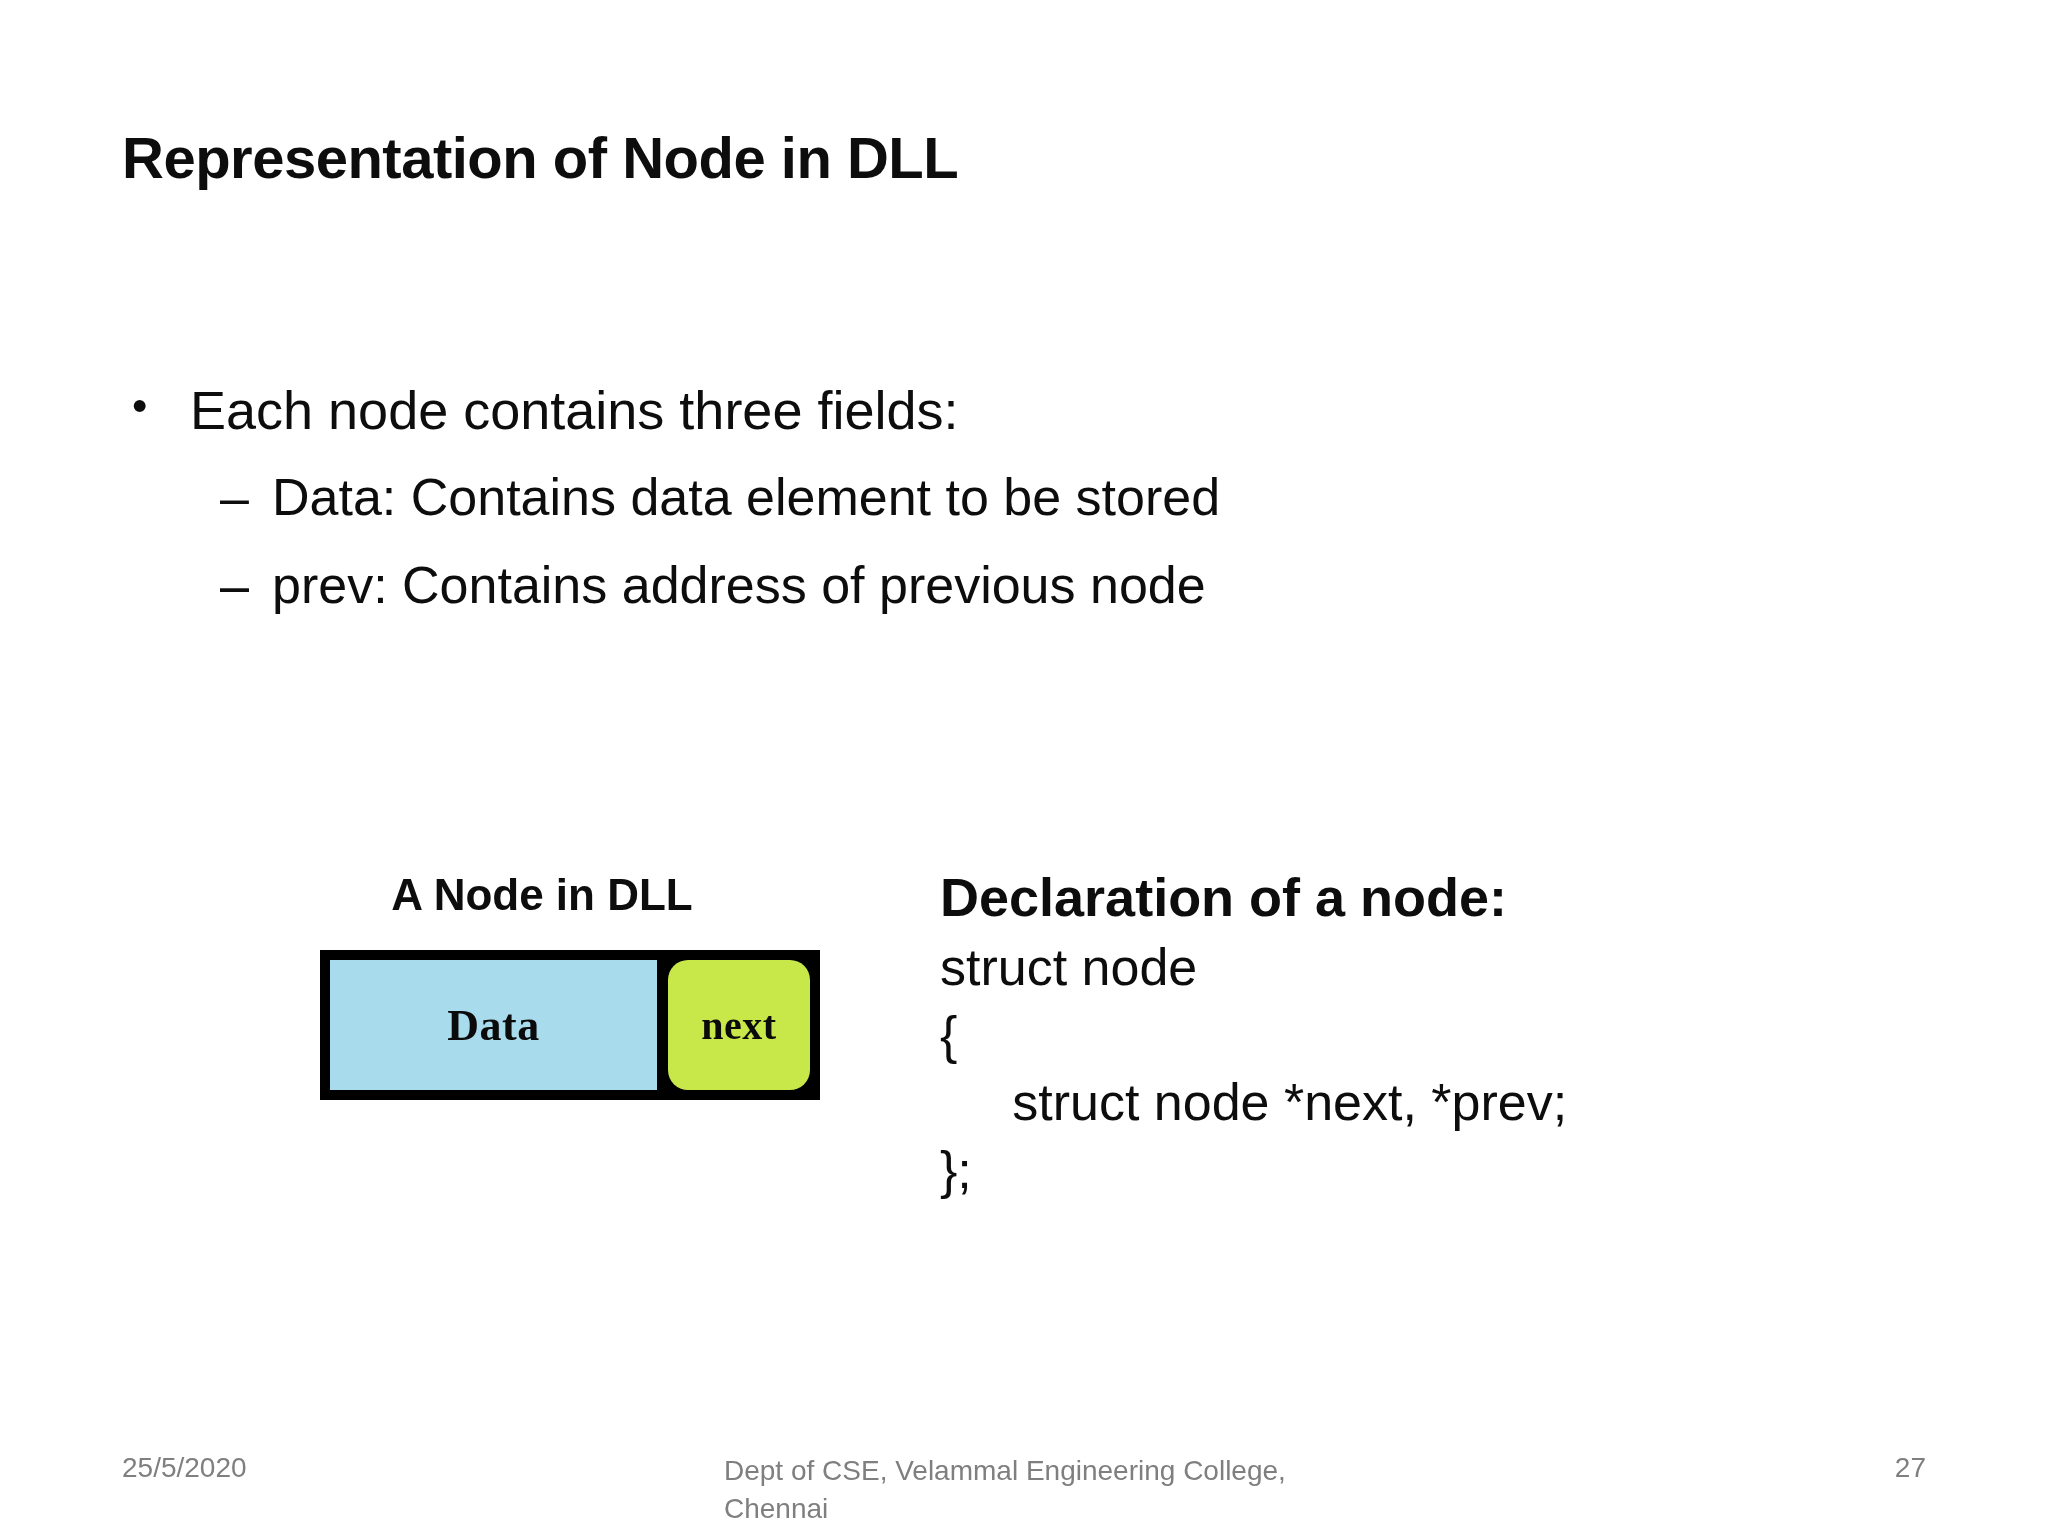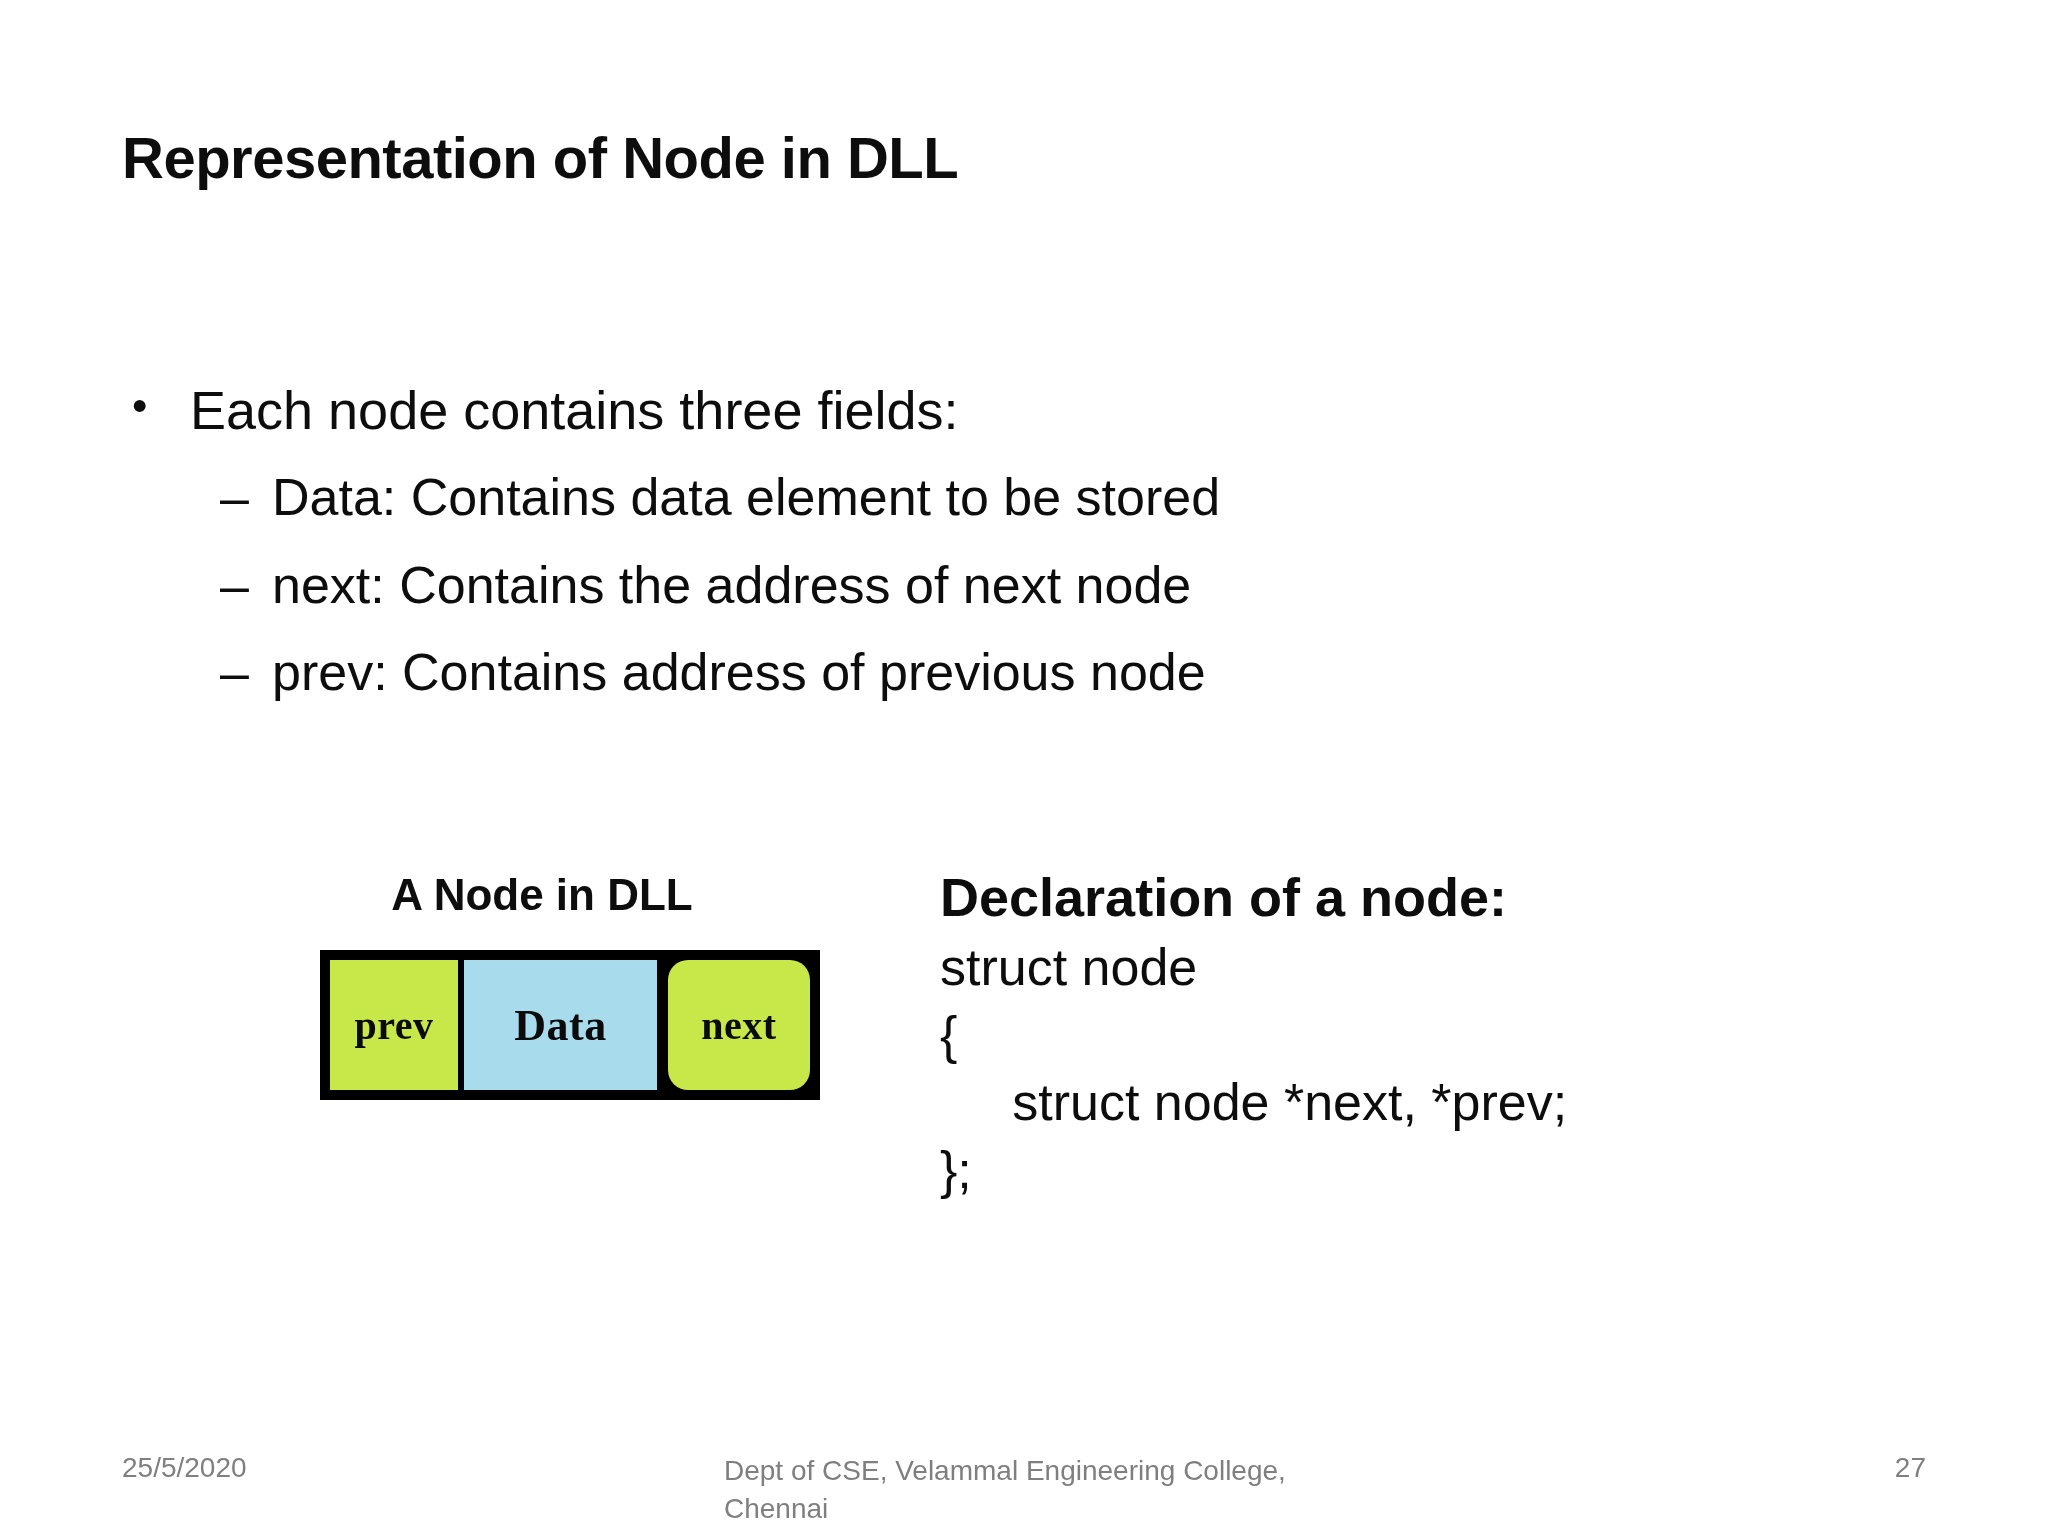--- a/index.html
+++ b/index.html
@@ -196,34 +196,32 @@
       <span>Each node contains three fields:</span>
     </div>
 
     <div class="bullet-l2">
       <span class="marker">–</span>
       <span>Data: Contains data element to be stored</span>
     </div>
 
     <div class="bullet-l2">
       <span class="marker">–</span>
-      <span>next: Contains the address of next node</span>
     </div>
 
     <div class="bullet-l2">
       <span class="marker">–</span>
       <span>prev: Contains address of previous node</span>
     </div>
 
   </div>
 
   <div class="diagram-block">
     <div class="diagram-caption">A Node in DLL</div>
     <div class="node-figure">
-      <div class="node-cell cell-prev">prev</div>
       <div class="node-cell cell-data">Data</div>
       <div class="node-cell cell-next">next</div>
     </div>
   </div>
 
   <div class="declaration-block">
     <div class="decl-heading">Declaration of a node:</div>
     <div class="code-line">struct node</div>
     <div class="code-line">{</div>
     <div class="code-line">     struct node *next, *prev;</div>

